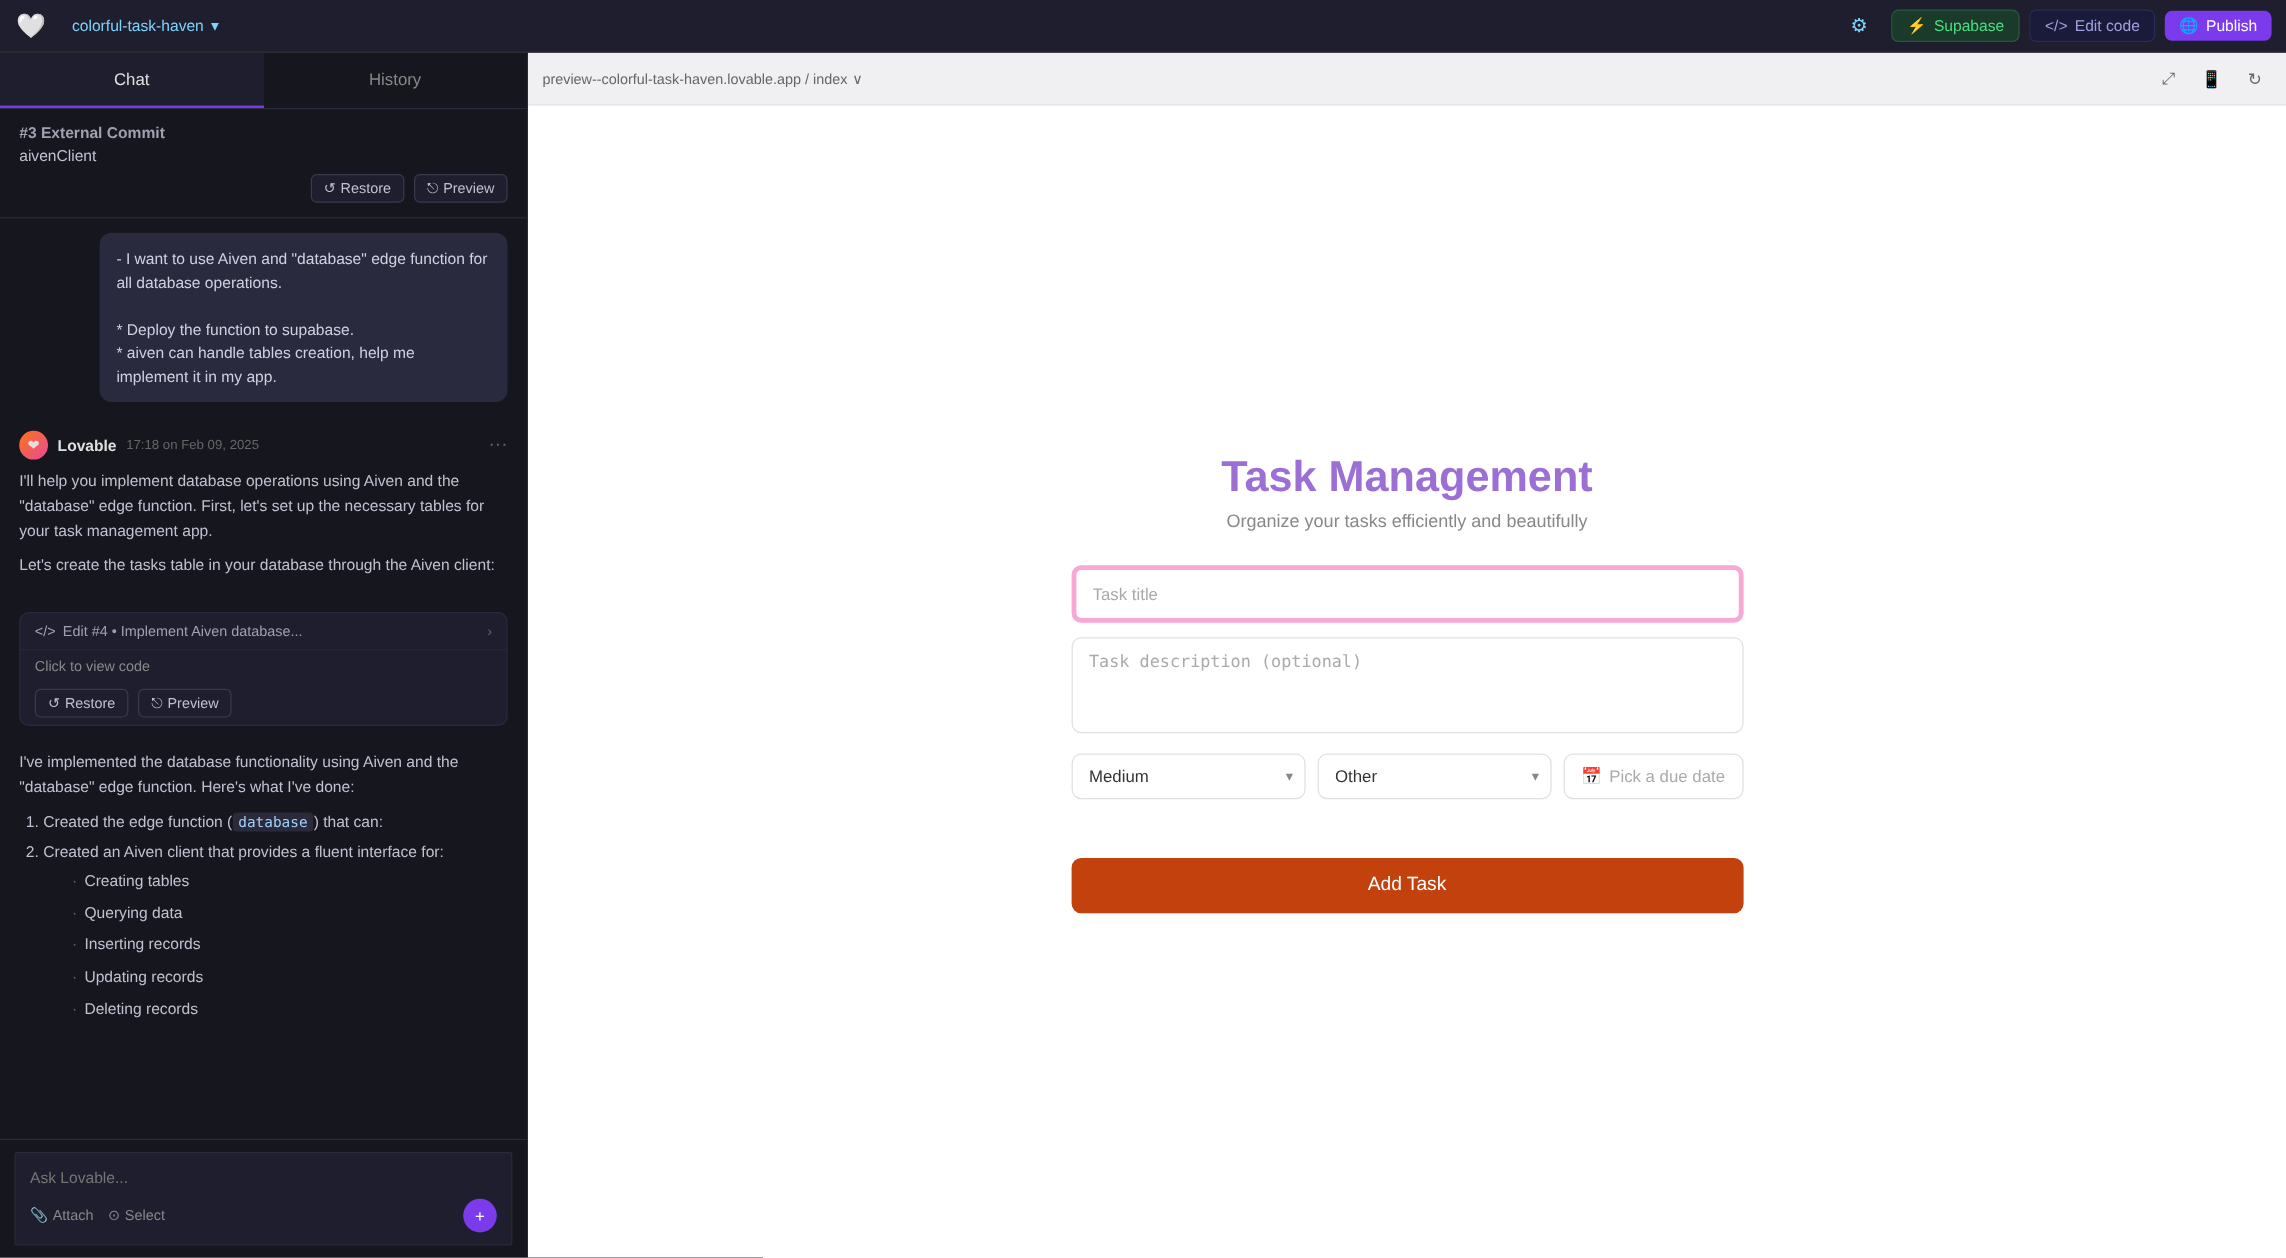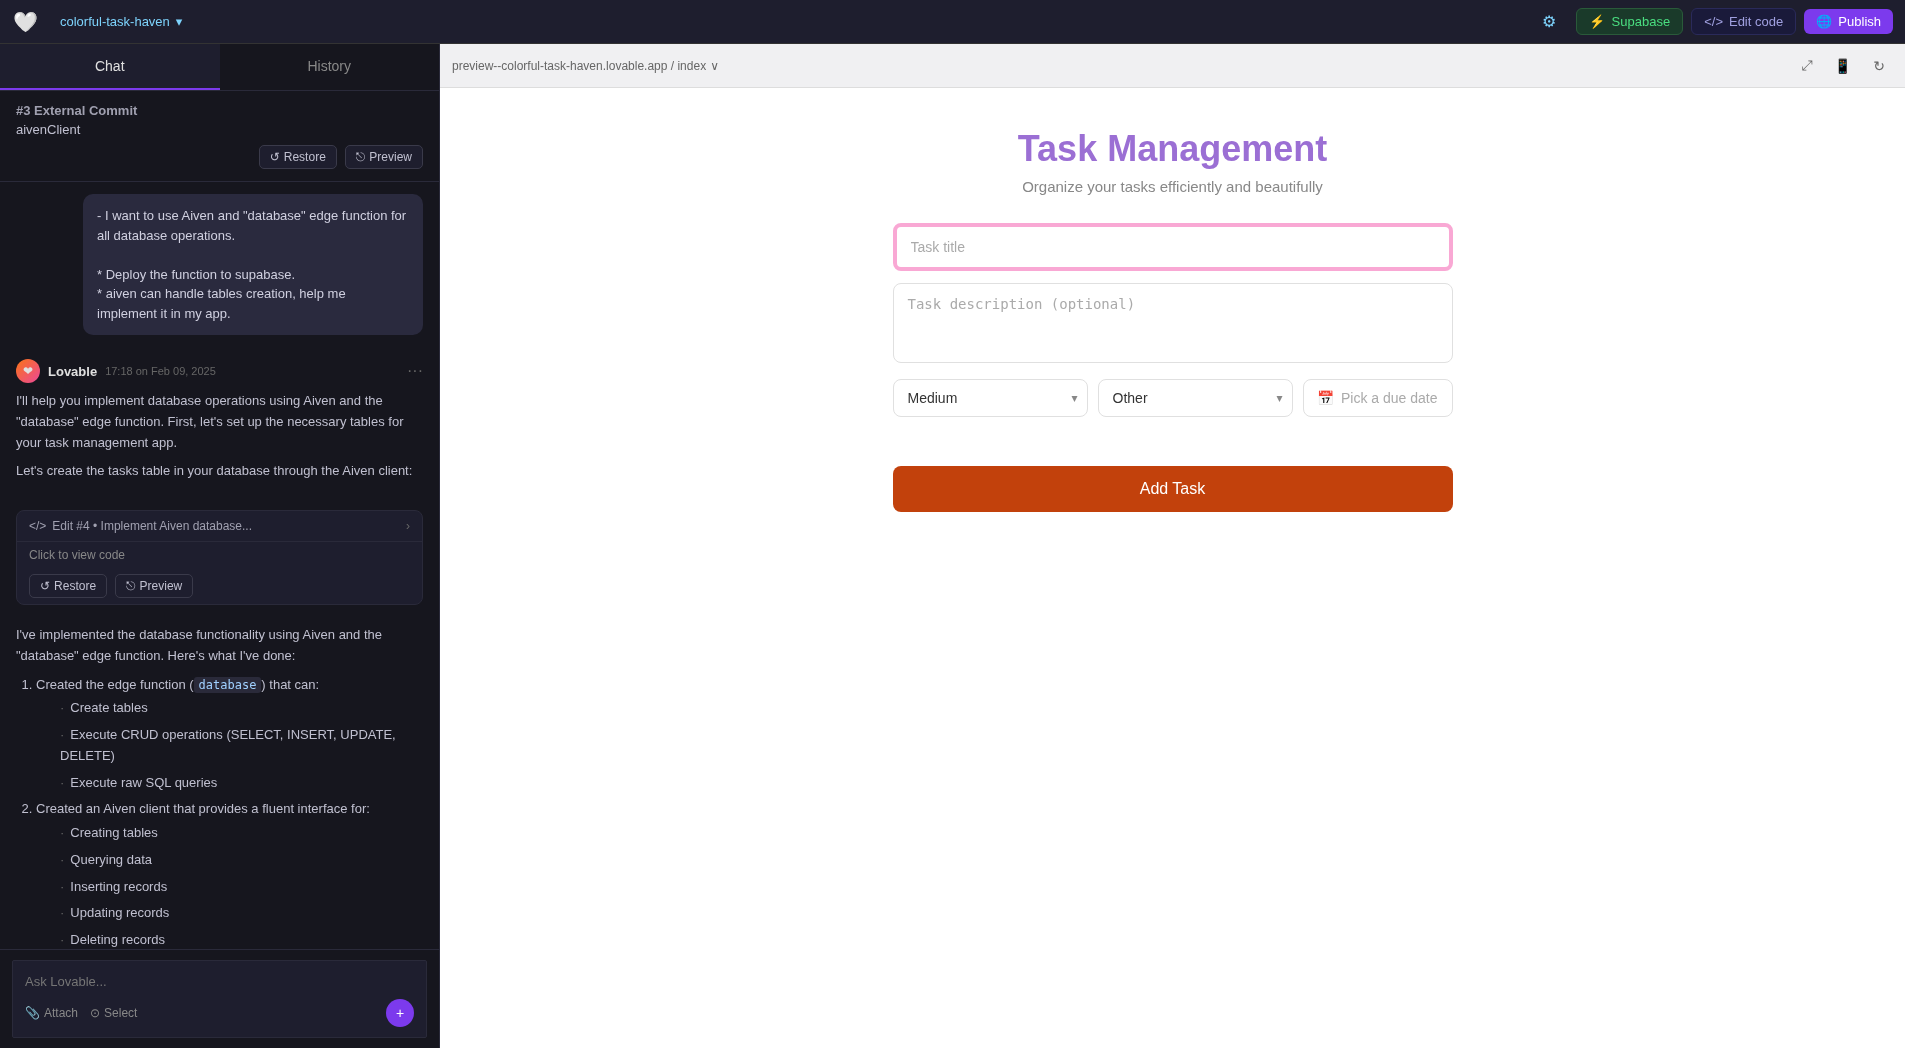--- a/index.html
+++ b/index.html
@@ -110,21 +110,21 @@
     
     .right-panel { flex: 1; display: flex; flex-direction: column; background: #f5f5f7; }
 
     
     .preview-bar { height: 44px; background: #f0f0f2; border-bottom: 1px solid #ddd; display: flex; align-items: center; justify-content: space-between; padding: 0 12px; flex-shrink: 0; }
     .preview-url { display: flex; align-items: center; gap: 4px; font-size: 12px; color: #666; }
     .preview-actions { display: flex; gap: 8px; }
     .preview-action-btn { width: 28px; height: 28px; display: flex; align-items: center; justify-content: center; background: transparent; border: none; cursor: pointer; color: #666; font-size: 14px; border-radius: 4px; }
 
     
-    .app-preview { flex: 1; display: flex; align-items: flex-start; justify-content: center; padding: 40px 20px; background: white; }
+    .app-preview { flex: 1; display: flex; align-items: center; justify-content: center; padding: 40px 20px; background: white; }
     .app-card { width: 560px; }
     .app-title { font-size: 36px; font-weight: 700; color: #9b6fd4; text-align: center; margin-bottom: 8px; }
     .app-subtitle { font-size: 15px; color: #888; text-align: center; margin-bottom: 28px; }
 
     
     .form-group { margin-bottom: 12px; }
     .form-input {
       width: 100%; padding: 12px 14px;
       border: 4px solid #f9a8d4; border-radius: 8px;
       font-size: 14px; color: #333; outline: none;
@@ -273,25 +273,20 @@
           </button>
         </div>
       </div>
 
       <div class="assistant-msg-wrap">
         <div class="assistant-text">
           <p>I've implemented the database functionality using Aiven and the "database" edge function. Here's what I've done:</p>
           <ol class="numbered-list">
             <li>
               Created the edge function (<span class="code-inline">database</span>) that can:
-              <ul class="bullet-list">
-                <li>Create tables</li>
-                <li>Execute CRUD operations (SELECT, INSERT, UPDATE, DELETE)</li>
-                <li>Execute raw SQL queries</li>
-              </ul>
             </li>
             <li>
               Created an Aiven client that provides a fluent interface for:
               <ul class="bullet-list">
                 <li>Creating tables</li>
                 <li>Querying data</li>
                 <li>Inserting records</li>
                 <li>Updating records</li>
                 <li>Deleting records</li>
               </ul>

